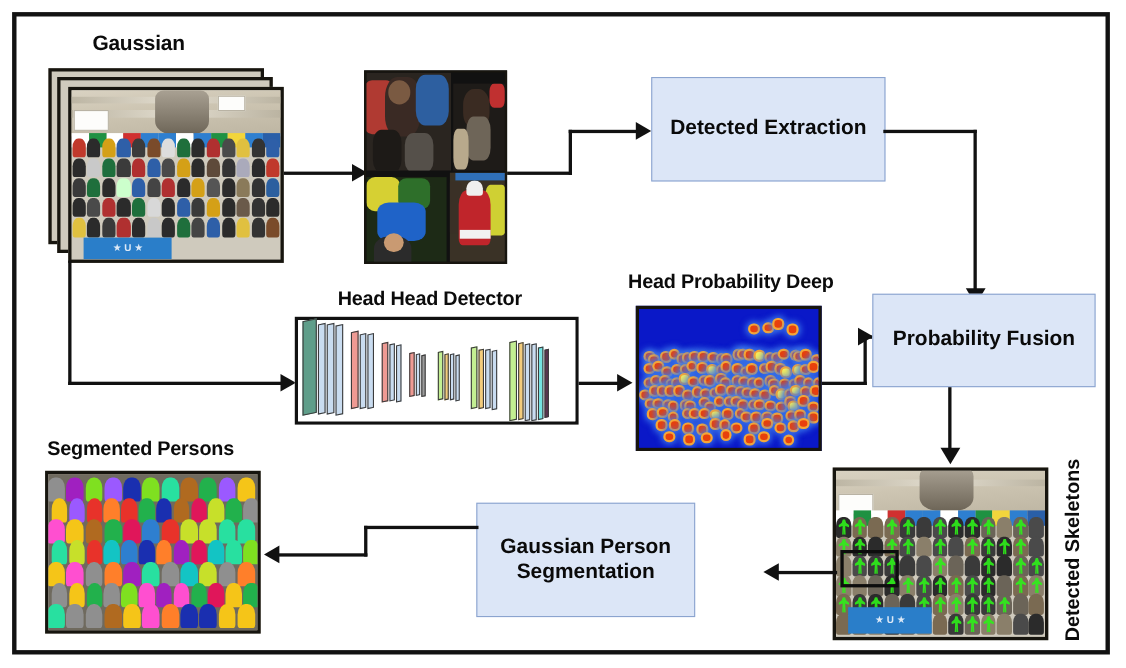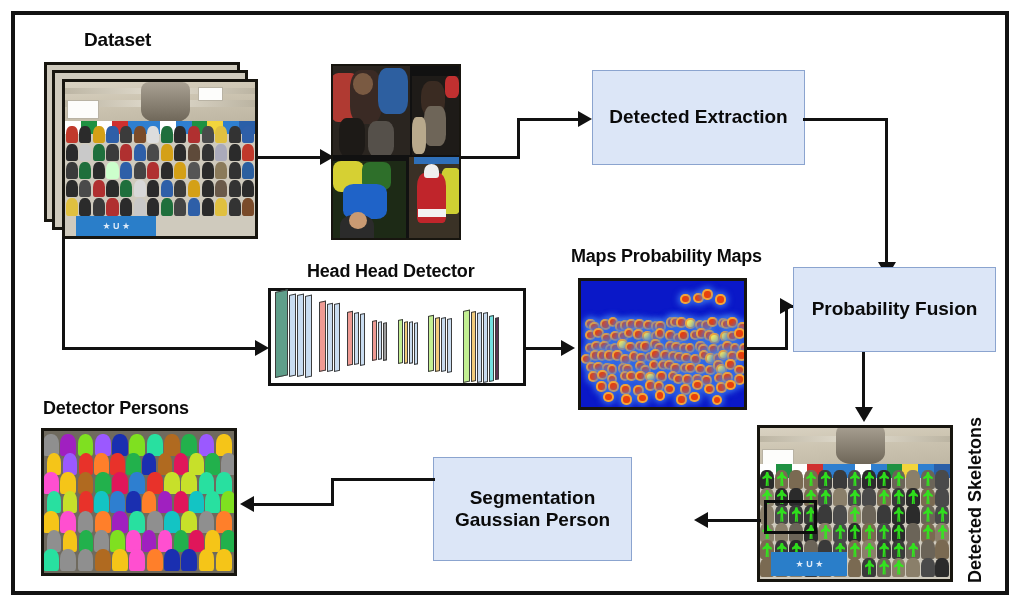--- a/index.html
+++ b/index.html
@@ -71,21 +71,21 @@
   
   .skel{position:absolute;background:#2ef01a;opacity:.9;}
   .selbox{position:absolute;border:3px solid #0d0d0d;box-sizing:border-box;}
 </style>
 </head>
 <body>
 
 <div id="stage">
   <div class="frame"></div>
 
-  <div class="lbl" style="left:84px;top:29px;font-size:19px;">Dataset</div>
+  <div class="lbl" style="left:84px;top:29px;font-size:19px;">Gaussian</div>
 
   <div class="imgbox" style="left:44px;top:62px;width:196px;height:160px;">
     <div class="photo"></div>
   </div>
   <div class="imgbox" style="left:52px;top:70px;width:196px;height:160px;">
     <div class="photo"></div>
   </div>
 
   <div class="imgbox" style="left:62px;top:79px;width:196px;height:160px;">
     <div class="photo">
@@ -276,21 +276,21 @@
         <div class="slab" style="left: 206px; top: 21.65px; width: 5px; height: 70px; background: rgb(201, 220, 240); transform: skewY(-12deg); transform-origin: left bottom;"></div>
         <div class="slab" style="left: 212px; top: 22.2px; width: 5px; height: 70px; background: rgb(201, 220, 240); transform: skewY(-12deg); transform-origin: left bottom;"></div>
         <div class="slab" style="left: 218px; top: 24.75px; width: 5px; height: 66px; background: rgb(116, 226, 226); transform: skewY(-12deg); transform-origin: left bottom;"></div>
         <div class="slab" style="left: 224px; top: 27.3px; width: 4px; height: 62px; background: rgb(90, 51, 80); transform: skewY(-12deg); transform-origin: left bottom;"></div>
       </div>
   </div>
 
   <div class="ln hl" style="left:526px;top:347px;width:40px;"></div>
   <div class="ar ar-r" style="left:561px;top:340px;"></div>
 
-  <div class="lbl" style="left:571px;top:246px;font-size:18px;">Maps Probability Maps</div>
+  <div class="lbl" style="left:571px;top:246px;font-size:18px;">Head Probability Deep</div>
 
   <div class="imgbox" style="left:578px;top:278px;width:169px;height:132px;background:#0a18c8;">
     <div class="heat" id="heat">
         <div class="blob" style="left: 62.0634%; top: 11.8672%; width: 4.2%; height: 5.2%;"></div>
         <div class="blob" style="left: 70.1432%; top: 10.8525%; width: 4.2%; height: 5.2%;"></div>
         <div class="blob" style="left: 75.5525%; top: 7.97078%; width: 4.2%; height: 5.2%;"></div>
         <div class="blob" style="left: 83.3196%; top: 12.2366%; width: 4.2%; height: 5.2%;"></div>
         <div class="blob" style="left: 3.54842%; top: 31.3785%; width: 4.2%; height: 5.2%;"></div>
         <div class="blob" style="left: 6.21082%; top: 33.7976%; width: 4.2%; height: 5.2%;"></div>
         <div class="blob" style="left: 13.0396%; top: 31.7805%; width: 4.2%; height: 5.2%;"></div>
@@ -598,30 +598,30 @@
         </div>
       <div class="fisu" style="left:6%;bottom:2%;width:40%;height:16%;font-size:9px;">★ U ★</div>
       <div class="selbox" style="left:2%;top:48%;width:28%;height:22%;"></div>
     </div>
   </div>
 
   <div class="ln hl" style="left:706px;top:519px;width:55px;"></div>
   <div class="ar ar-l" style="left:694px;top:512px;"></div>
 
   <div class="pbox" style="left:433px;top:457px;width:199px;height:104px;font-size:19px;flex-direction:column;">
+    <span>Gaussian Person</span>
     <span>Segmentation</span>
-    <span>Gaussian Person</span>
   </div>
 
   <div class="ln hl" style="left:331px;top:478px;width:104px;"></div>
   <div class="ln vl" style="left:331px;top:478px;height:28px;"></div>
   <div class="ln hl" style="left:252px;top:503px;width:82px;"></div>
   <div class="ar ar-l" style="left:240px;top:496px;"></div>
 
-  <div class="lbl" style="left:43px;top:398px;font-size:18px;">Detector Persons</div>
+  <div class="lbl" style="left:43px;top:398px;font-size:18px;">Segmented Persons</div>
 
   <div class="imgbox" style="left:41px;top:428px;width:196px;height:148px;">
     <div class="segbg" id="segcanvas">
         <div class="blobp" style="left: -0.5%; top: 2%; width: 8.36364%; height: 15.5%; background: rgb(143, 143, 143);"></div>
         <div class="blobp" style="left: 8.59091%; top: 2%; width: 8.36364%; height: 15.5%; background: rgb(160, 32, 192);"></div>
         <div class="blobp" style="left: 17.6818%; top: 2%; width: 8.36364%; height: 15.5%; background: rgb(127, 224, 32);"></div>
         <div class="blobp" style="left: 26.7727%; top: 2%; width: 8.36364%; height: 15.5%; background: rgb(155, 89, 255);"></div>
         <div class="blobp" style="left: 35.8636%; top: 2%; width: 8.36364%; height: 15.5%; background: rgb(26, 47, 176);"></div>
         <div class="blobp" style="left: 44.9545%; top: 2%; width: 8.36364%; height: 15.5%; background: rgb(127, 224, 32);"></div>
         <div class="blobp" style="left: 54.0455%; top: 2%; width: 8.36364%; height: 15.5%; background: rgb(40, 224, 160);"></div>

